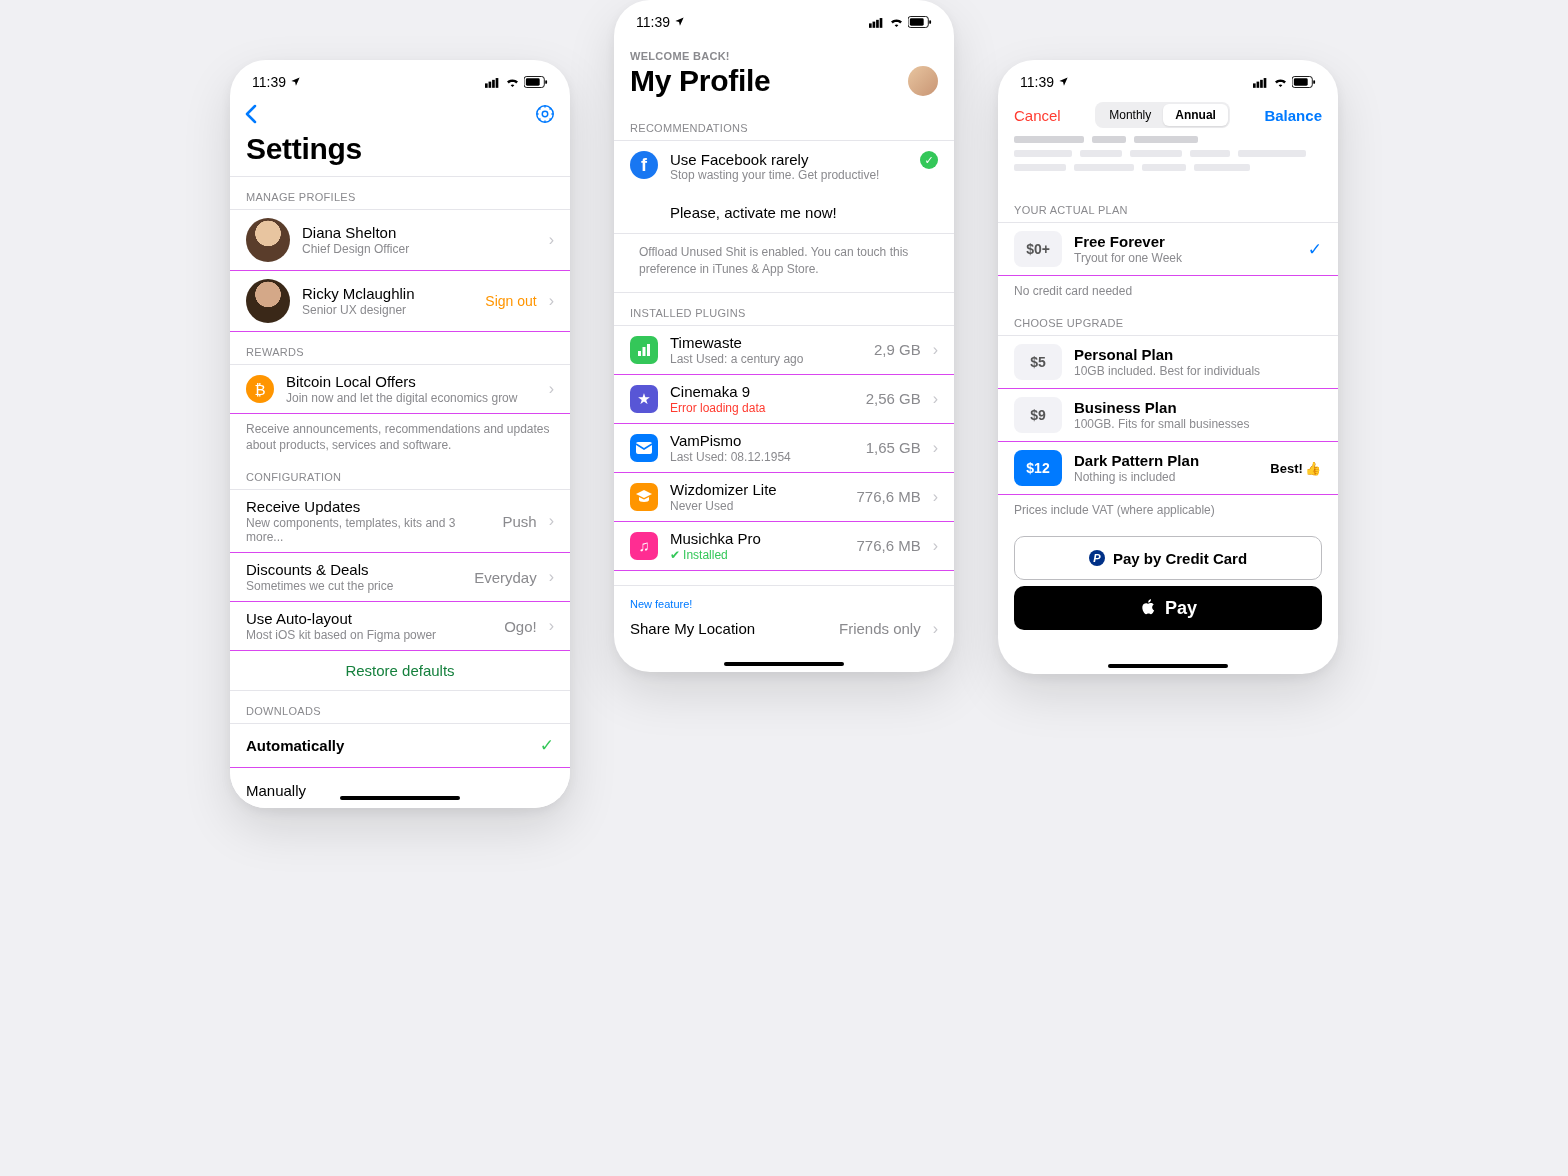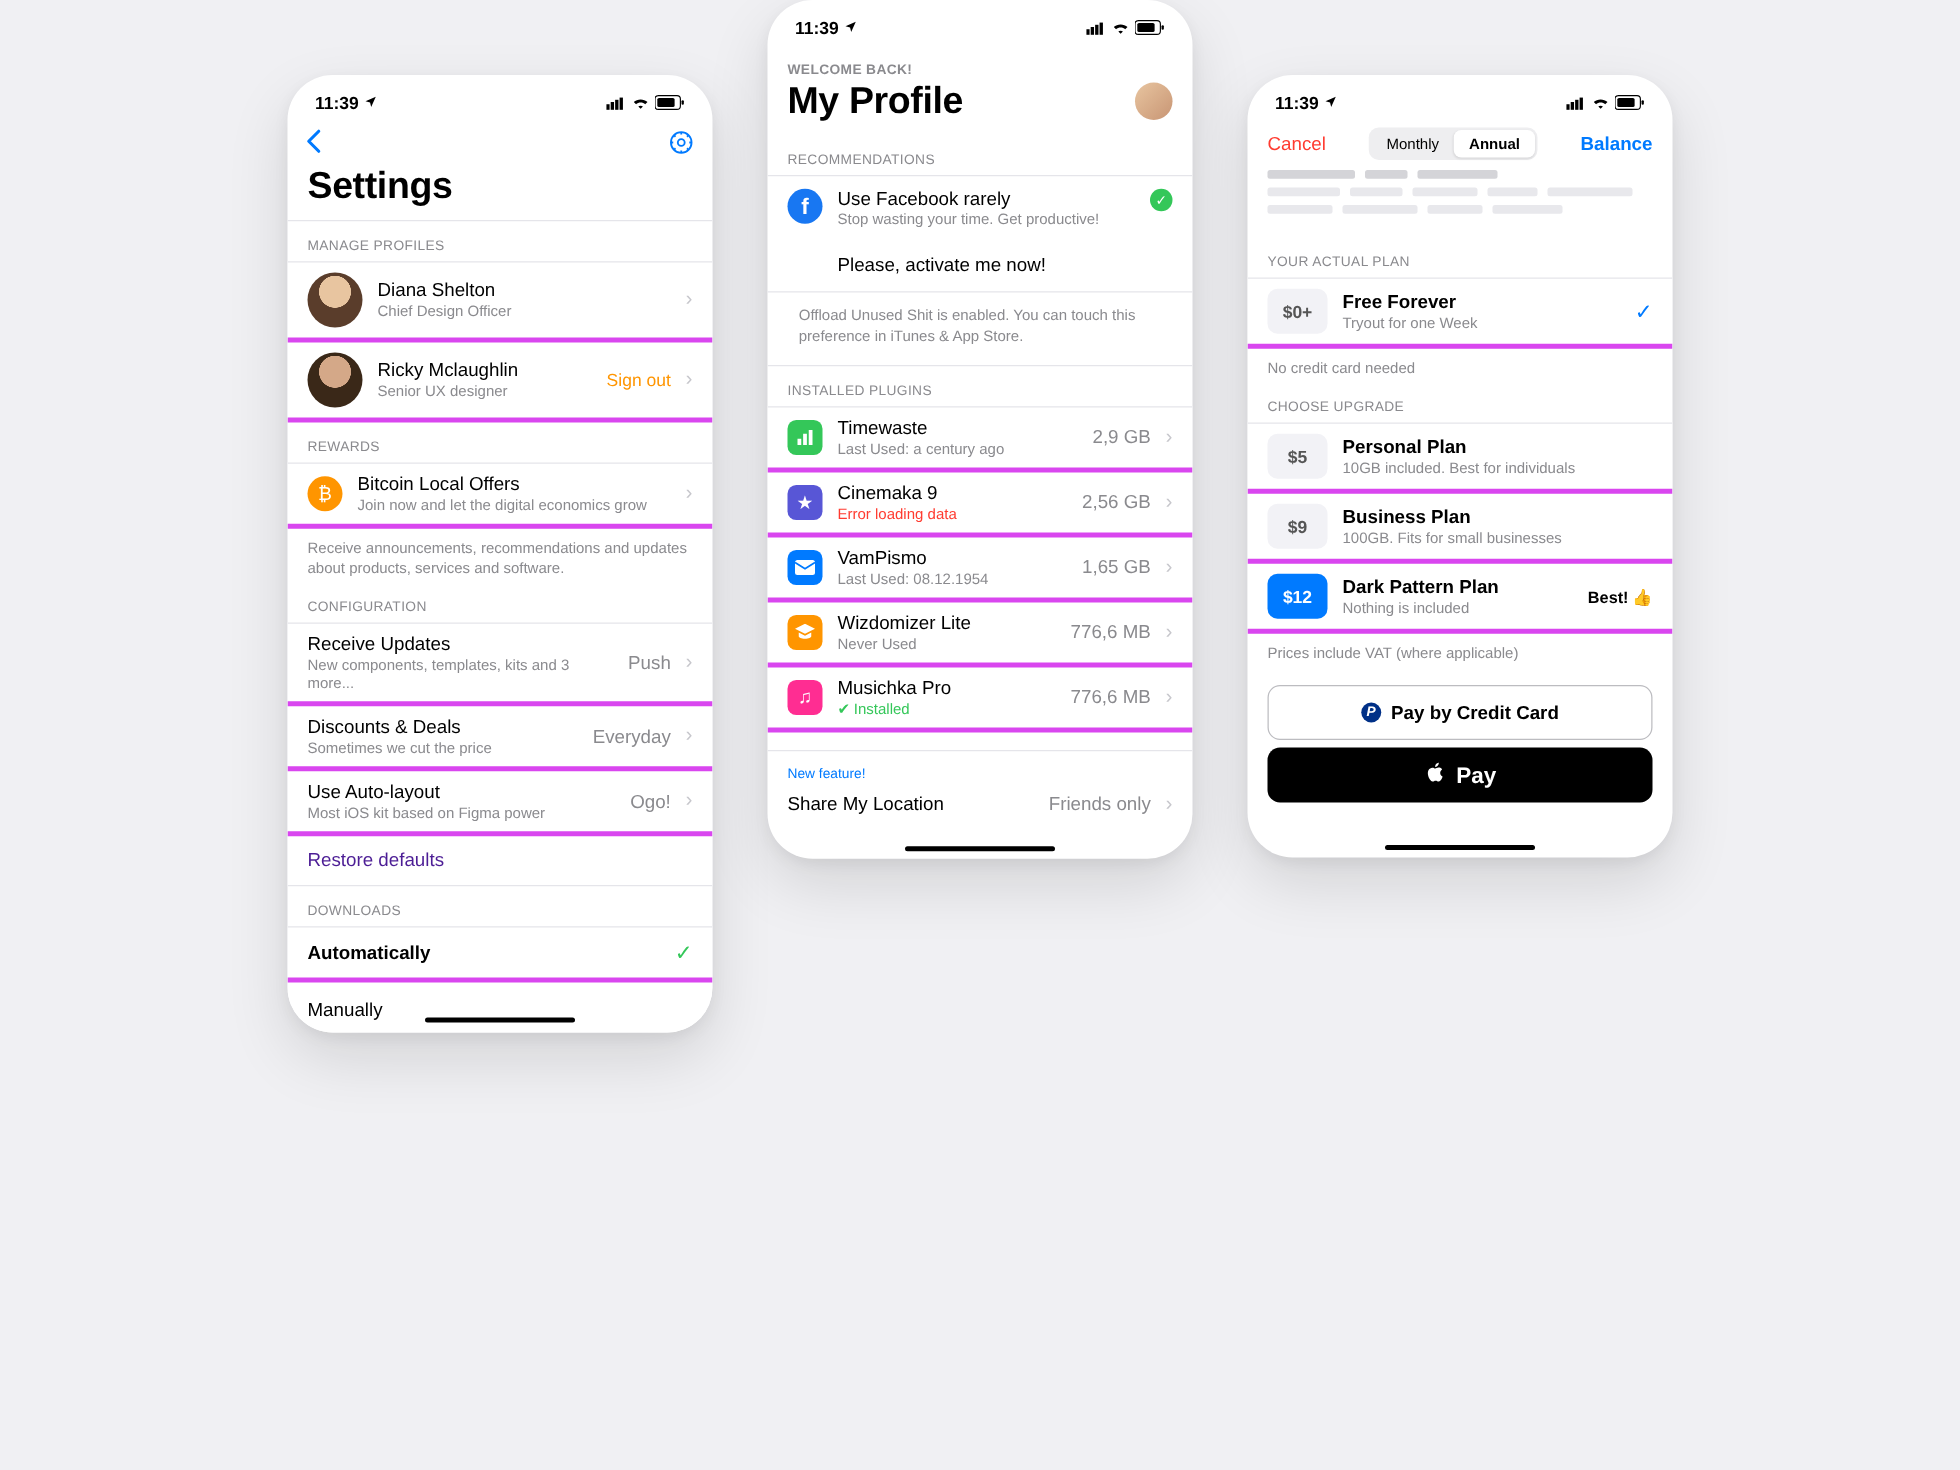--- a/index.html
+++ b/index.html
@@ -21,21 +21,21 @@
   overflow: hidden;
   position: relative;
 }
 .phone-2 { margin-top: -60px; }
 .status-bar {
   display: flex;
   justify-content: space-between;
   align-items: center;
   padding: 14px 22px 6px;
   font-size: 14px;
-  font-weight: 700;
+  font-weight: 400;
 }
 .status-time { display: flex; align-items: center; gap: 4px; }
 .status-icons { display: flex; align-items: center; gap: 4px; }
 .nav-bar {
   display: flex;
   justify-content: space-between;
   align-items: center;
   padding: 6px 14px 2px;
   height: 36px;
 }
@@ -59,21 +59,21 @@
   font-size: 12px;
   color: #8a8a8e;
   padding: 7px 16px 4px;
   line-height: 1.35;
 }
 .list { background: #fff; border-top: 1px solid #e5e5ea; }
 .row {
   display: flex;
   align-items: center;
   padding: 8px 16px;
-  border-bottom: 4px solid #d946ef;
+  border-bottom: 1px solid #d946ef;
   min-height: 44px;
   gap: 12px;
 }
 .row.tall { min-height: 58px; }
 .row-text { flex: 1; min-width: 0; }
 .row-title { font-size: 15px; color: #000; }
 .row-title.bold { font-weight: 600; }
 .row-sub { font-size: 12px; color: #8a8a8e; margin-top: 1px; }
 .row-sub.error { color: #ff3b30; }
 .row-sub.green { color: #34c759; display: flex; align-items: center; gap: 3px; }
@@ -91,21 +91,21 @@
 .icon-box {
   width: 28px; height: 28px;
   border-radius: 7px;
   display: flex;
   align-items: center;
   justify-content: center;
   flex-shrink: 0;
   font-size: 15px;
   color: #fff;
 }
-.link-row { color: #4c1d95; font-size: 15px; padding: 11px 16px; border-bottom: 1px solid #e5e5ea; }
+.link-row { color: #15803d; font-size: 15px; padding: 11px 16px; border-bottom: 1px solid #e5e5ea; text-align: center; }
 .sign-out { color: #ff9500; font-size: 14px; }
 .check-green { color: #34c759; font-size: 17px; }
 .check-blue { color: #007aff; font-size: 17px; }
 .home-indicator {
   width: 120px; height: 4px;
   background: #000;
   border-radius: 3px;
   margin: 8px auto 6px;
 }
 .welcome { font-size: 11px; font-weight: 600; color: #8a8a8e; padding: 14px 16px 2px; letter-spacing: 0.3px; }

